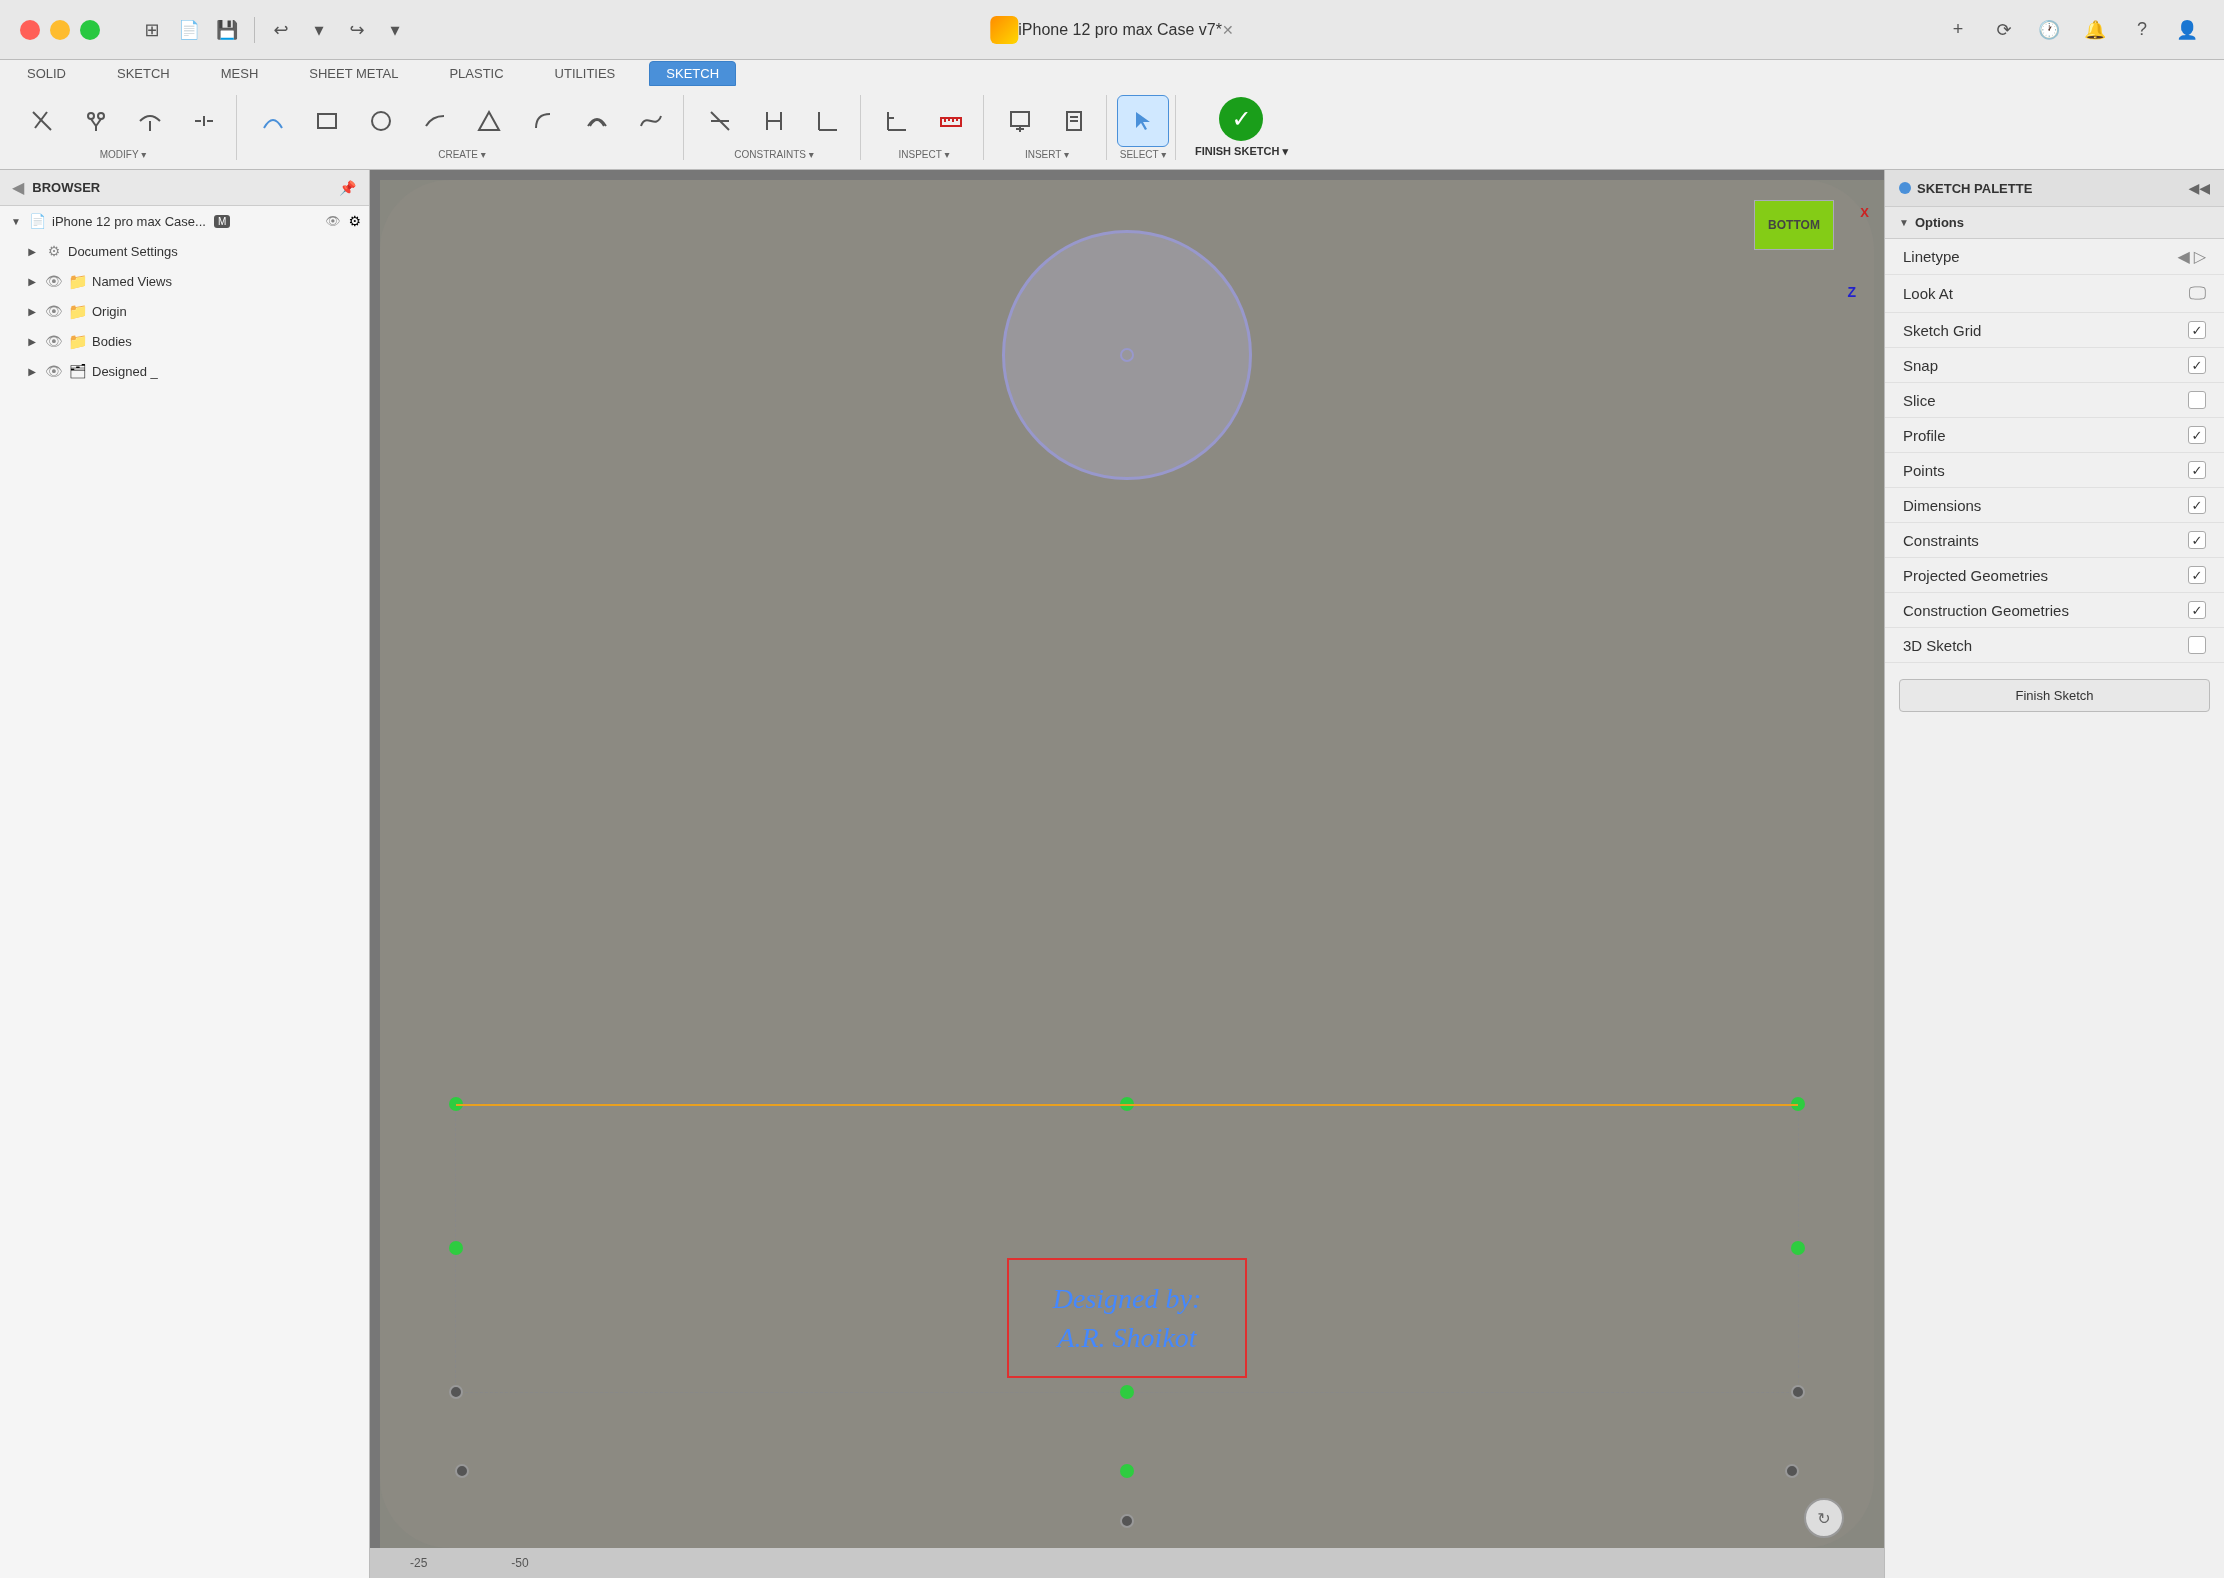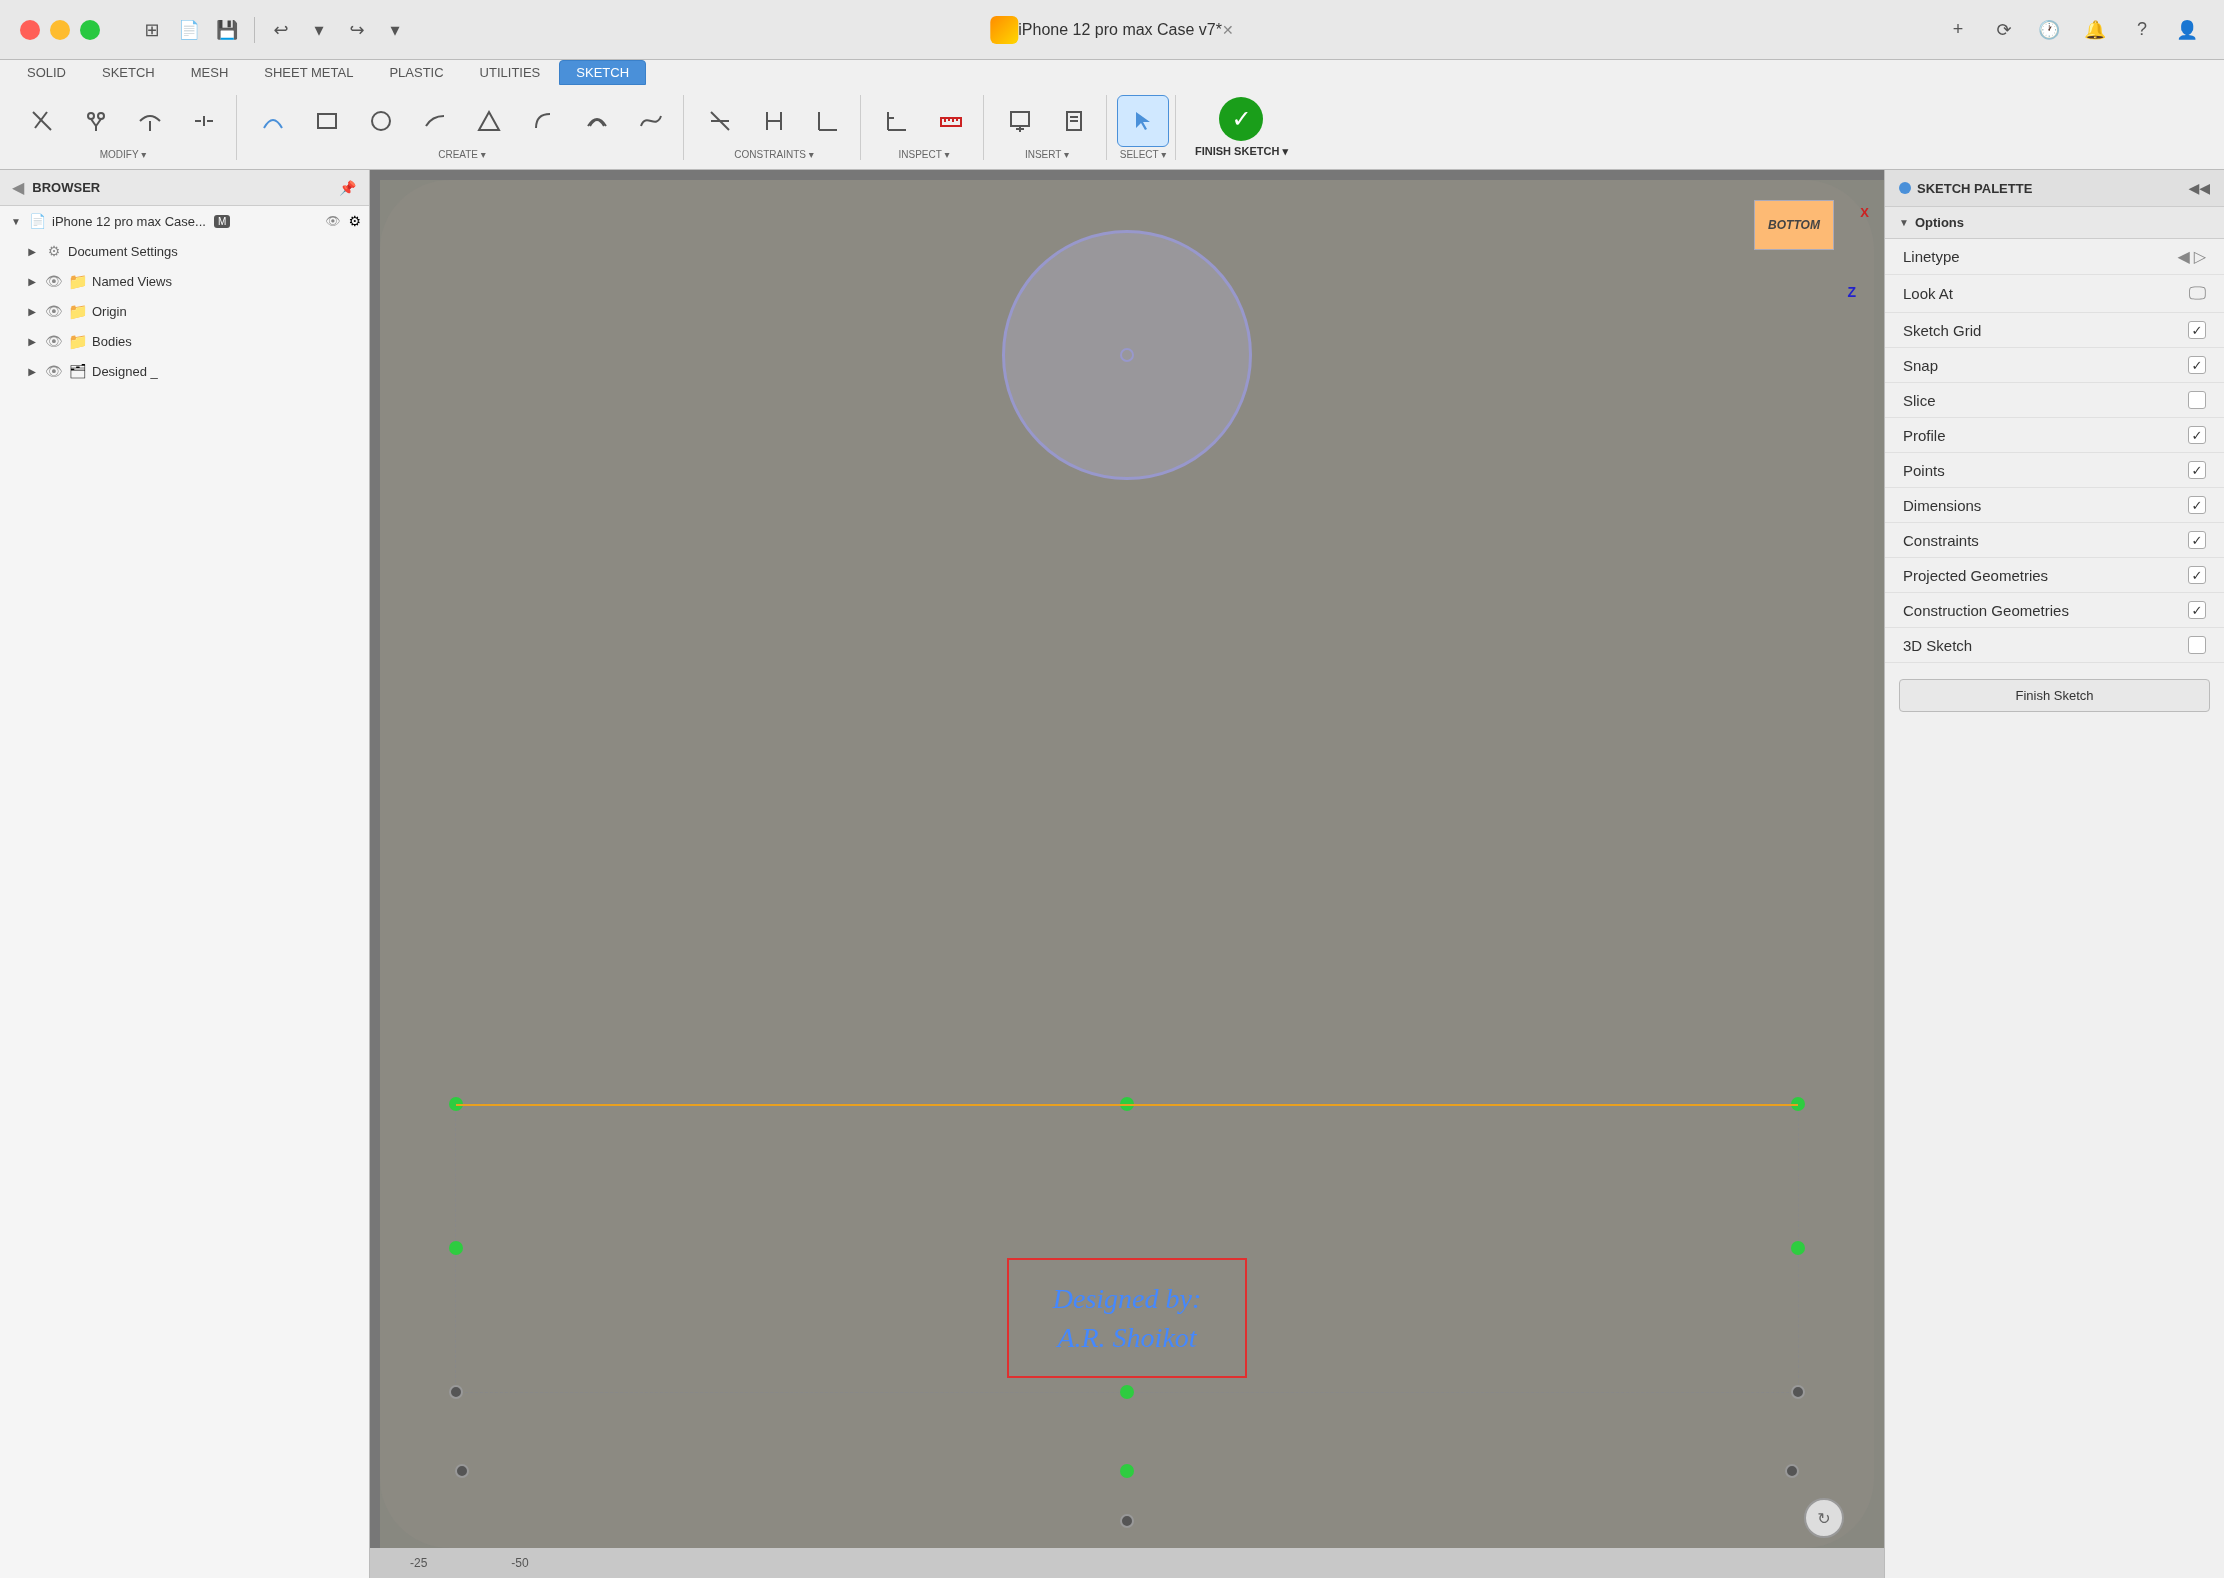--- a/index.html
+++ b/index.html
@@ -59,24 +59,24 @@
     
     #toolbar {
       height: 110px;
       background: #f0f0f0;
       border-bottom: 1px solid #bbb;
       display: flex;
       flex-direction: column;
     }
     .toolbar-tabs {
       display: flex;
-      align-items: flex-start;
+      align-items: center;
       padding: 0 10px;
       height: 40px;
-      gap: 2px;
+      gap: 17px;
     }
     .toolbar-tab {
       padding: 4px 16px;
       font-size: 13px;
       font-weight: 500;
       color: #555;
       cursor: pointer;
       border-radius: 4px 4px 0 0;
       border: 1px solid transparent;
     }
@@ -210,24 +210,24 @@
       font-size: 13px;
       font-weight: 700;
       color: #555;
     }
     .x-axis { top: 15px; right: -5px; color: #cc2222; font-weight: 900; }
     .z-axis { bottom: 5px; right: 5px; color: #2222cc; font-weight: 900; }
     .cube-box {
       position: absolute;
       top: 10px; left: 10px;
       width: 80px; height: 50px;
-      background: #fdba74;
+      background: #84cc16;
       border: 1px solid #aab;
       display: flex; align-items: center; justify-content: center;
-      font-size: 12px; font-weight: 700; color: #444; font-style: italic;
+      font-size: 12px; font-weight: 700; color: #444;
     }
     
     .ruler-bottom {
       position: absolute;
       bottom: 0;
       left: 0; right: 0;
       height: 30px;
       background: #c8c8c8;
       display: flex;
       align-items: center;

